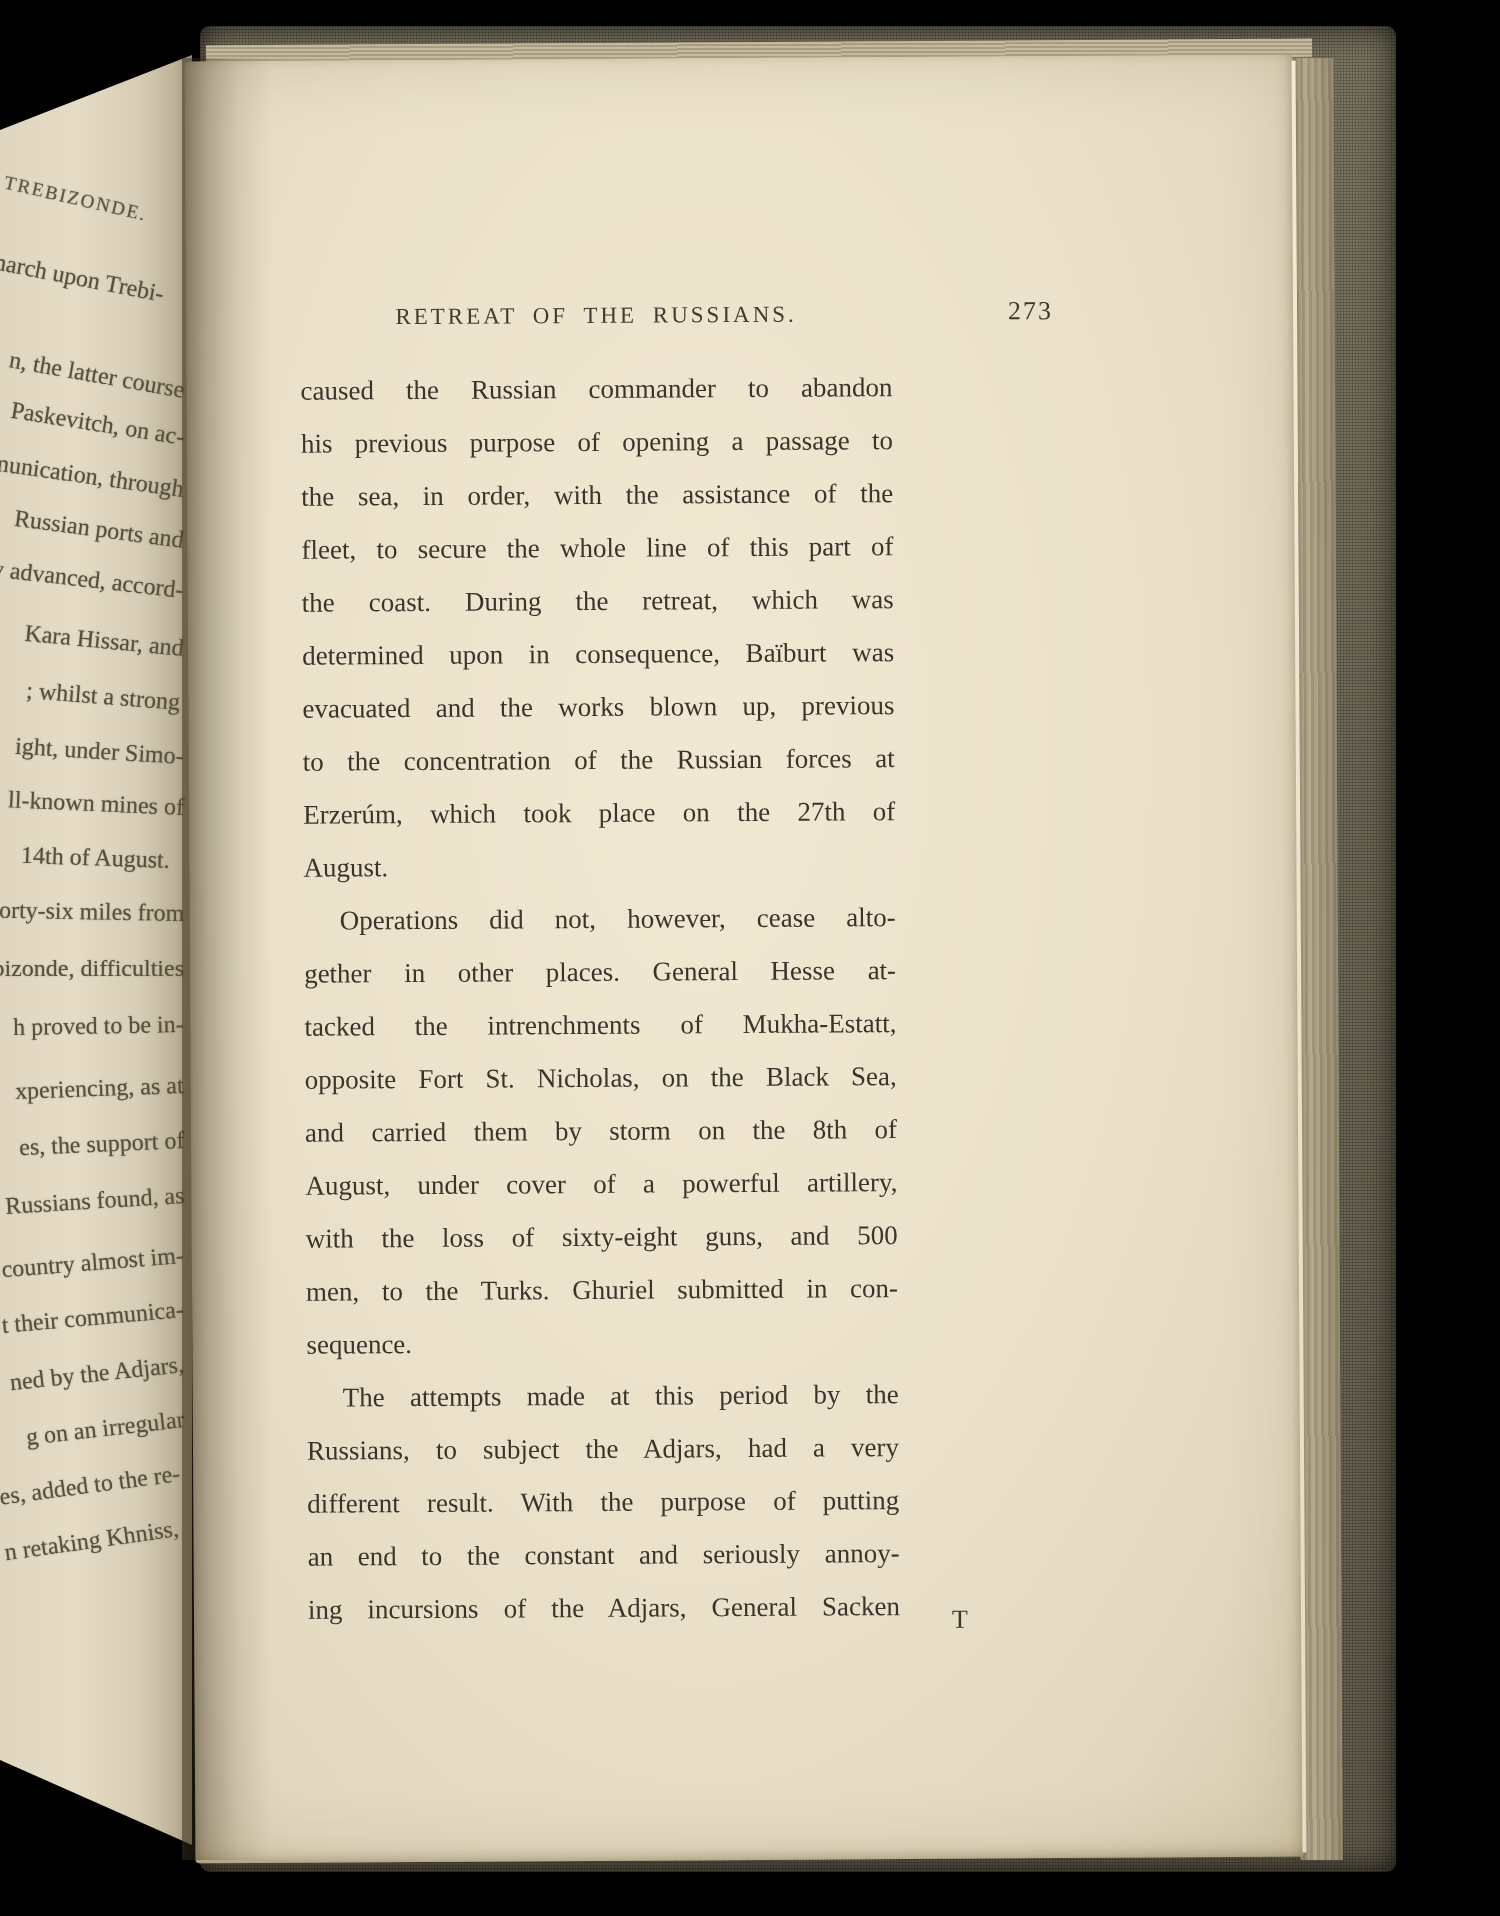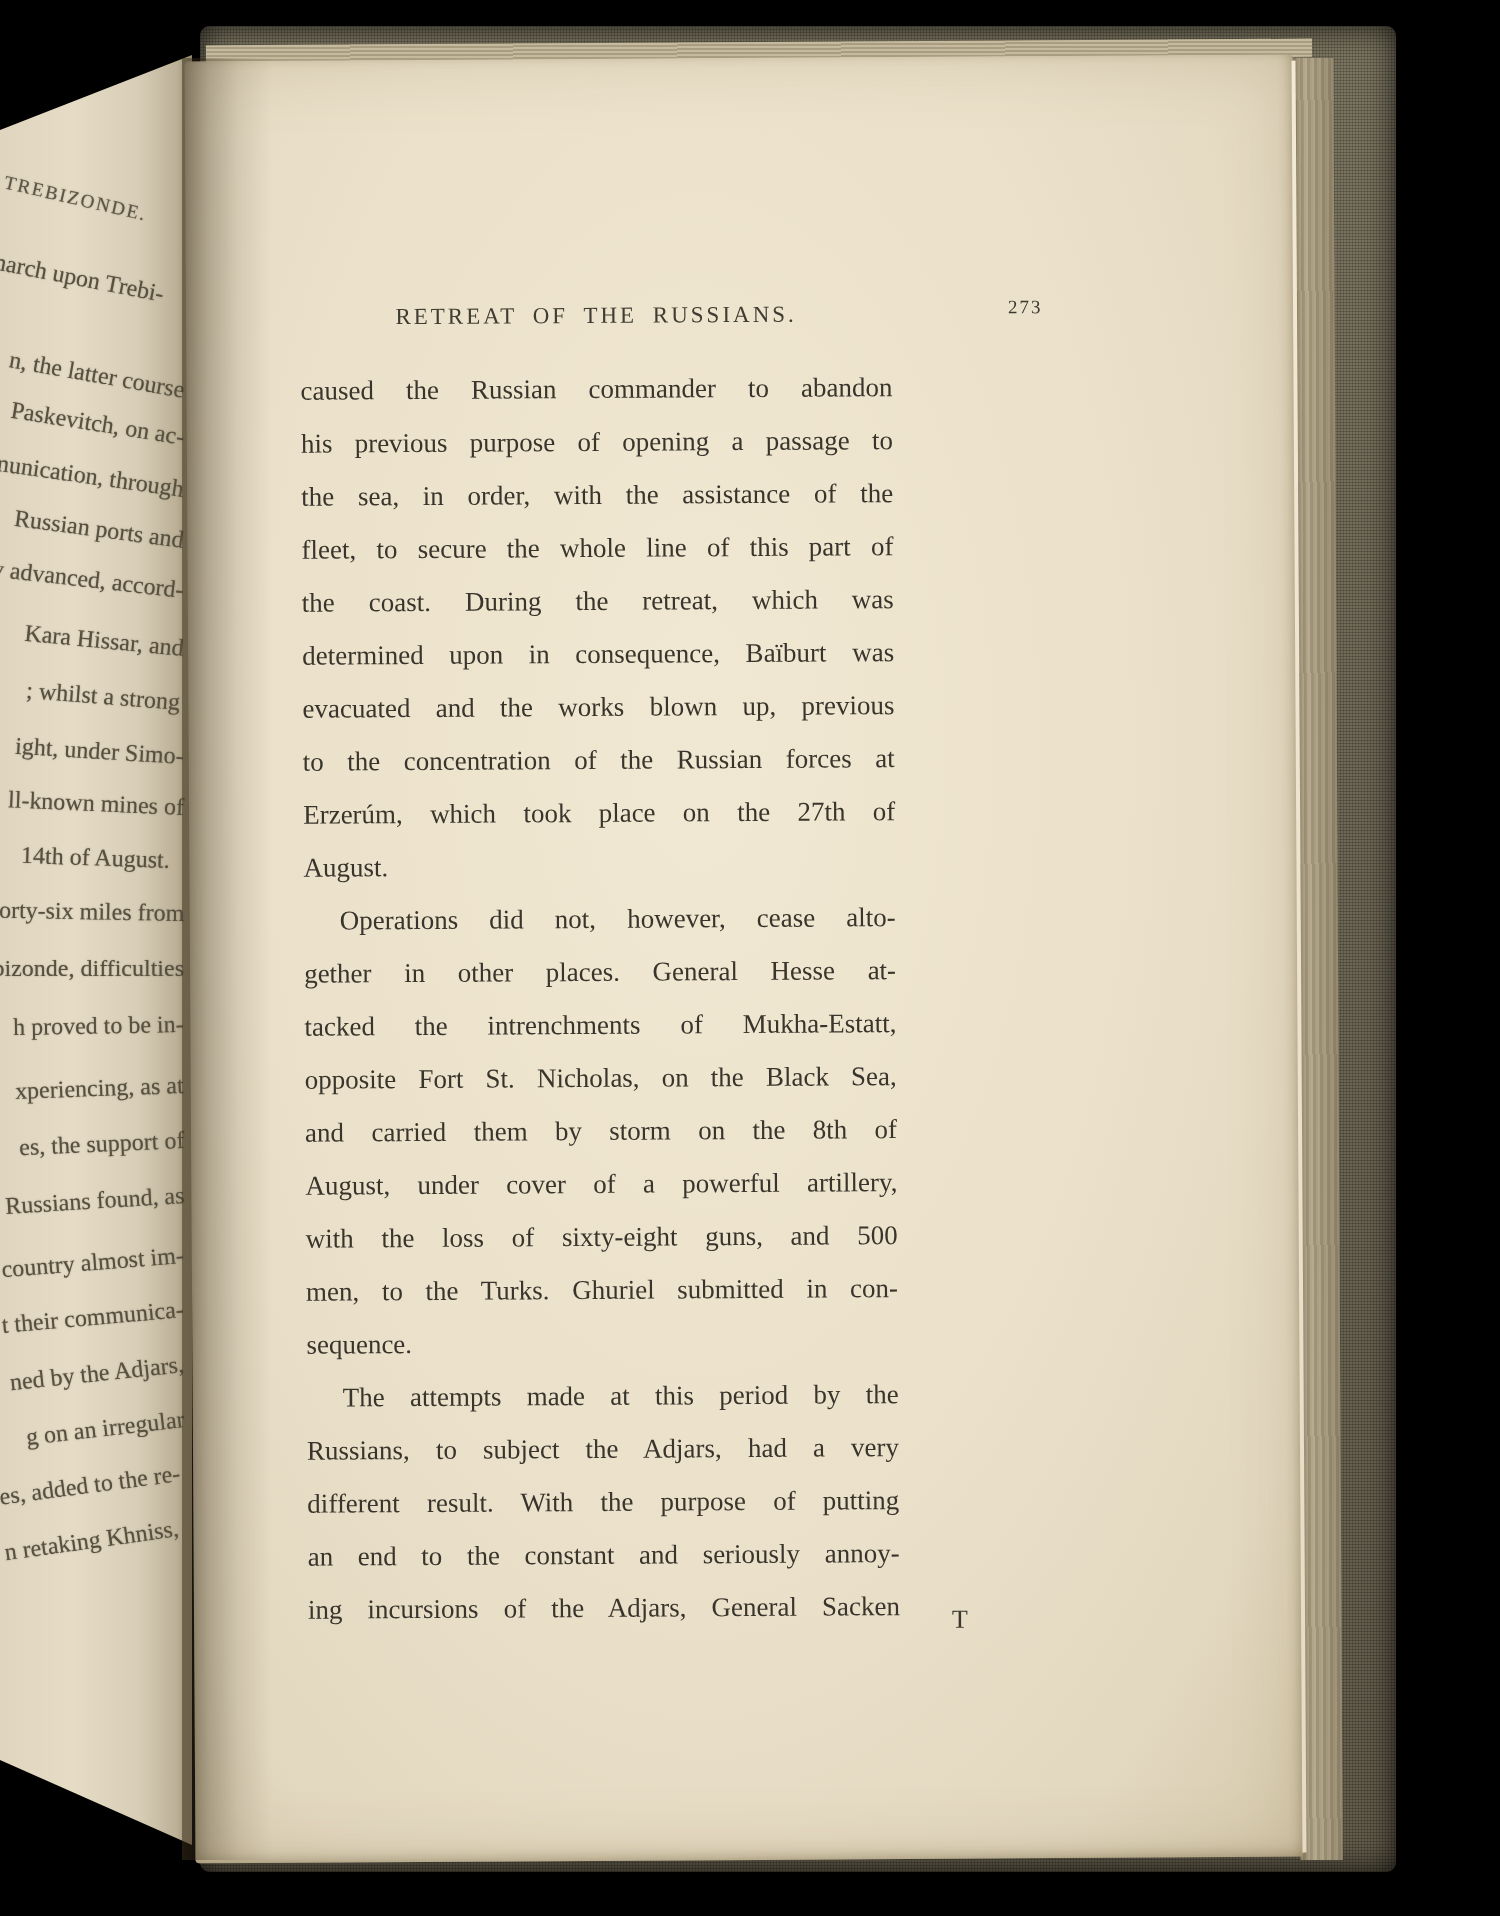--- a/index.html
+++ b/index.html
@@ -74,21 +74,21 @@
     background:linear-gradient(90deg, rgba(58,46,26,.55) 0%, rgba(58,46,26,.28) 30%, rgba(58,46,26,.10) 62%, rgba(58,46,26,0) 100%);
     z-index:4;pointer-events:none;
   }
   
   .print{position:absolute;z-index:5;color:#3a352c;}
   .header-title{
     left:114px;top:244px;width:592px;text-align:center;
     font-size:23px;letter-spacing:3px;word-spacing:7px;color:#413c32;
   }
   .page-number{
-    left:822px;top:240px;font-size:19px;letter-spacing:2px;color:#3d382f;text-align:right;
+    left:822px;top:240px;font-size:26px;letter-spacing:2px;color:#3d382f;text-align:right;
   }
   .body-text{
     left:114px;top:304px;width:592px;
     font-size:27px;line-height:53px;
   }
   .para{margin:0;}
   .line{text-align:justify;text-align-last:justify;}
   .line.flush{text-align-last:left;}
   .line.first{text-indent:36px;}
   .signature-mark{

